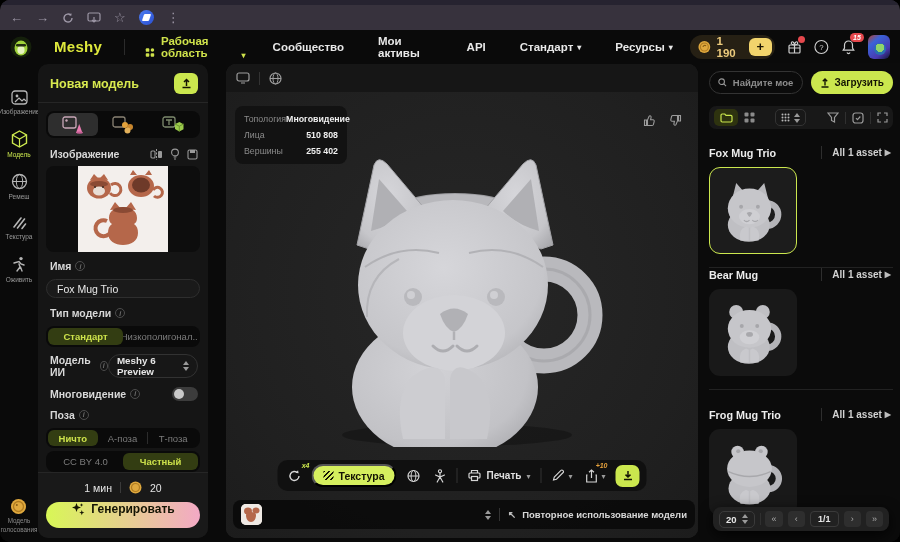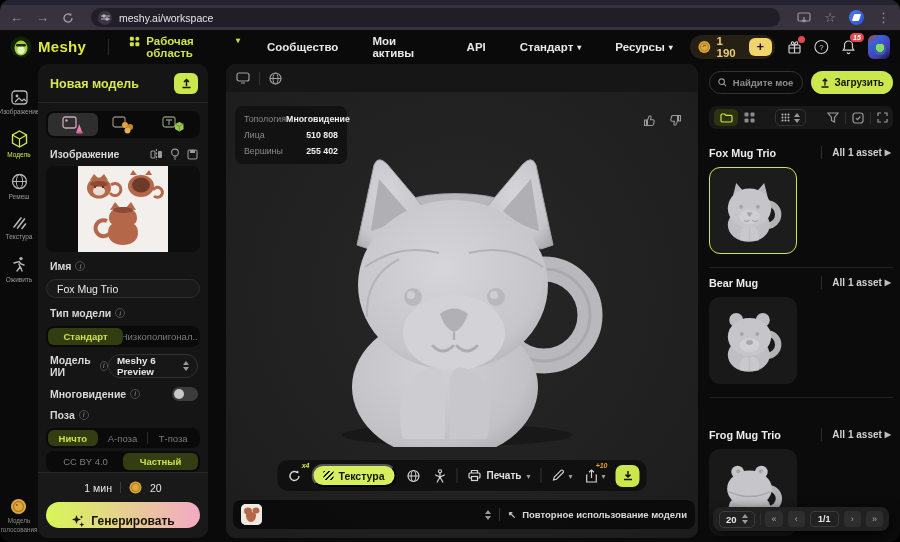--- a/index.html
+++ b/index.html
@@ -15,24 +15,24 @@
 .chrome-inner{position:absolute;left:0;top:5px;right:0;height:25px;display:flex;align-items:center;padding:0 10px;gap:13px}
 .nav-glyph{color:#9d97a6;font-size:13px;line-height:1}
 .url-pill{flex:1;height:19px;background:#211e28;border-radius:10px;display:flex;align-items:center;gap:7px;padding:0 7px;margin:0 4px;max-width:700px}
 .tune-badge{width:14px;height:14px;border-radius:50%;background:#3a3542;display:flex;align-items:center;justify-content:center}
 .url-text{color:#e6e3ea;font-size:10.5px}
 .ext-circle{width:15px;height:15px;border-radius:50%;background:linear-gradient(135deg,#4d7df2,#2a4fd0);display:flex;align-items:center;justify-content:center}
 .ext-circle i{display:block;width:7px;height:7px;background:#fff;border-radius:1px;transform:skewX(-18deg)}
 
 
 .topnav{position:absolute;left:0;top:30px;width:900px;height:33px;background:#0a0a0a;display:flex;align-items:center;padding:0 10px;gap:0}
-.brand{display:flex;align-items:center;gap:6px;padding-right:12px}
+.brand{display:flex;align-items:center;gap:22px;padding-right:12px}
 .brand-name{color:#dfe93c;font-size:15px;font-weight:bold;letter-spacing:.3px}
 .nav-sep{width:1px;height:16px;background:#2b2b2b;margin:0 10px}
-.ws-item{display:flex;align-items:flex-start;gap:6px;color:#cfe24b;font-size:11.5px;font-weight:bold;padding:0 10px}
+.ws-item{display:flex;align-items:flex-end;gap:6px;color:#cfe24b;font-size:11.5px;font-weight:bold;padding:0 10px}
 .nav-link{color:#e8e8e8;font-size:11.5px;font-weight:bold;padding:0 17px;display:flex;align-items:center;gap:4px}
 .cv{display:inline-block;font-size:8px;color:currentColor;transform:translateY(1px)}
 .cv::after{content:"▾"}
 .tn-right{margin-left:auto;display:flex;align-items:center;gap:12px}
 .credit-pill{display:flex;align-items:center;gap:6px;background:#262014;border-radius:15px;padding:3px 3px 3px 8px;height:24px}
 .credit-num{color:#eccb7d;font-size:11.5px;font-weight:bold}
 .plus-btn{width:26px;height:18px;background:#f2d46c;border-radius:6px;color:#1c1503;font-size:13px;font-weight:bold;display:flex;align-items:center;justify-content:center;line-height:1}
 .icon-dot{position:relative}
 .red-dot{position:absolute;top:-3px;right:-3px;width:7px;height:7px;background:#e5484d;border-radius:50%}
 .bell-badge{position:absolute;top:-6px;right:-8px;background:#e5484d;color:#fff;font-size:7px;font-weight:bold;border-radius:6px;padding:1px 3px}
@@ -68,21 +68,21 @@
 .inline-row{display:flex;align-items:center;justify-content:space-between;padding:7px 10px 0 12px}
 .select-pill{display:flex;align-items:center;gap:6px;border:1px solid #323232;background:#171717;border-radius:14px;height:24px;padding:0 8px;color:#e6e6e6;font-size:9.8px;font-weight:bold}
 .spin{display:flex;flex-direction:column;gap:2px}
 .tri-u{width:0;height:0;border-left:3px solid transparent;border-right:3px solid transparent;border-bottom:4px solid #9a9a9a}
 .tri-d{width:0;height:0;border-left:3px solid transparent;border-right:3px solid transparent;border-top:4px solid #9a9a9a}
 .toggle{width:26px;height:14px;background:#3c3c3c;border-radius:7px;position:relative}
 .toggle i{position:absolute;left:2px;top:2px;width:10px;height:10px;border-radius:50%;background:#c9c9c9}
 .panel-foot{margin-top:auto;border-top:1px solid #262626;background:#191919;padding:8px 8px 10px}
 .cost-row{display:flex;align-items:center;justify-content:center;gap:8px;color:#e4e4e4;font-size:10.5px;margin-bottom:8px}
 .cost-sep{width:1px;height:11px;background:#3a3a3a}
-.gen-btn{width:154px;height:26px;border:none;border-radius:13px;background:linear-gradient(90deg,#d8f756,#f3a9c5);color:#141404;font-size:12px;font-weight:bold;display:flex;align-items:flex-end;justify-content:center;gap:6px}
+.gen-btn{width:154px;height:26px;border:none;border-radius:13px;background:linear-gradient(90deg,#d8f756,#f3a9c5);color:#141404;font-size:12px;font-weight:bold;display:flex;align-items:flex-start;justify-content:center;gap:6px}
 
 
 .viewport{position:absolute;left:226px;top:64px;width:472px;height:474px;background:#222222;border-radius:10px;overflow:hidden}
 .vp-top{height:28px;background:#161616;display:flex;align-items:center;gap:9px;padding:0 10px}
 .vp-sep{width:1px;height:13px;background:#333}
 .vp-canvas{position:absolute;left:0;top:28px;right:0;bottom:0;background:radial-gradient(ellipse at 50% 45%,#272727 0%,#202020 70%,#1c1c1c 100%)}
 .stats{position:absolute;left:9px;top:14px;width:112px;background:#111111ee;border-radius:8px;padding:8px 9px;display:flex;flex-direction:column;gap:6px}
 .stat-row{display:flex;justify-content:space-between;align-items:flex-end}
 .stat-l{color:#8b8b8b;font-size:8.8px}
 .stat-v{color:#efefef;font-size:8.8px;font-weight:bold}
@@ -132,33 +132,20 @@
 <div class="screen">
 
   <div class="chrome">
     <div class="chrome-inner">
       <span class="nav-glyph">←</span>
       <span class="nav-glyph">→</span>
       <svg width="12" height="12" viewBox="0 0 12 12">
           <path d="M10 6a4 4 0 1 1-1.2-2.8" fill="none" stroke="#9d97a6" stroke-width="1.4"></path>
           <path d="M9.2 1l.4 2.6L7 3.2z" fill="#9d97a6"></path>
         </svg>
-      <div class="url-pill">
-        <span class="tune-badge">
-          <svg width="9" height="9" viewBox="0 0 9 9">
-              <g stroke="#b9b4c2" stroke-width="1.1">
-                <line x1="0" y1="3" x2="9" y2="3"></line>
-                <line x1="0" y1="6" x2="9" y2="6"></line>
-                <circle cx="3" cy="3" r="1.1" fill="#b9b4c2"></circle>
-                <circle cx="6" cy="6" r="1.1" fill="#b9b4c2"></circle>
-              </g>
-            </svg>
-        </span>
-        <span class="url-text">meshy.ai/workspace</span>
-      </div>
       <svg width="14" height="12" viewBox="0 0 14 12">
           <rect x="1" y="1" width="12" height="8" rx="1.5" fill="none" stroke="#9d97a6" stroke-width="1.2"></rect>
           <path d="M7 5v5M5 8l2 2 2-2" stroke="#9d97a6" stroke-width="1.2" fill="none"></path>
         </svg>
       <span class="nav-glyph">☆</span>
       <span class="ext-circle">
           <i></i>
         </span>
       <span class="nav-glyph">⋮</span>
     </div>
@@ -705,21 +692,21 @@
         <circle cx="33" cy="44" r="2.8" fill="#a6a6aa"></circle>
           <circle cx="57" cy="44" r="2.8" fill="#a6a6aa"></circle>
         <ellipse cx="45" cy="58" rx="15" ry="11" fill="#cfcfd3"></ellipse>
         <path d="M41 53q4-3.5 8 0q-2.5 5-4 5.5q-1.5-.5-4-5.5z" fill="#a8a8ac"></path>
         <path d="M37 63q4 4 8 0M49 63q4 4 8 0" fill="none" stroke="#a8a8ac" stroke-width="1.8"></path>
         <path d="M32 92q-4-16 8-20l4 2v18zM58 92q4-16-8-20l-4 2v18z" fill="#c9c9cd"></path>
       </svg>
     </div>
     <div class="g-line"></div>
 
-    <div class="group-head" style="margin-top:8px">
+    <div class="group-head" style="margin-top:0">
       <span class="g-name">Bear Mug</span>
       <span class="g-div"></span>
       <span class="g-count">
           <span>All 1 asset</span>
           <span class="g-arrow">▶</span>
         </span>
     </div>
     <div class="thumb">
       <svg width="70" height="70" viewBox="0 0 100 100">
         <circle cx="26" cy="20" r="10" fill="#bfbfc3"></circle>
@@ -729,21 +716,21 @@
         <ellipse cx="45" cy="44" rx="31" ry="27" fill="#c6c6ca"></ellipse>
         <circle cx="34" cy="40" r="2.8" fill="#a6a6aa"></circle>
           <circle cx="56" cy="40" r="2.8" fill="#a6a6aa"></circle>
         <ellipse cx="45" cy="56" rx="14" ry="10" fill="#d0d0d4"></ellipse>
         <ellipse cx="45" cy="52" rx="5" ry="3.5" fill="#a8a8ac"></ellipse>
         <path d="M32 92q-4-16 8-20l4 2v18zM58 92q4-16-8-20l-4 2v18z" fill="#c9c9cd"></path>
       </svg>
     </div>
     <div class="g-line"></div>
 
-    <div class="group-head" style="margin-top:30px">
+    <div class="group-head" style="margin-top:18px">
       <span class="g-name">Frog Mug Trio</span>
       <span class="g-div"></span>
       <span class="g-count">
           <span>All 1 asset</span>
           <span class="g-arrow">▶</span>
         </span>
     </div>
     <div class="thumb">
       <svg width="70" height="70" viewBox="0 0 100 100">
         <circle cx="28" cy="20" r="9" fill="#c6c6ca"></circle>

